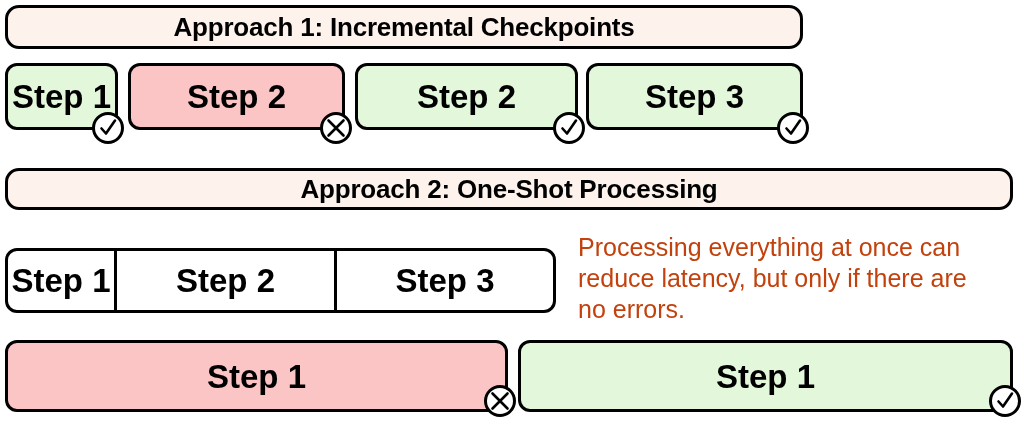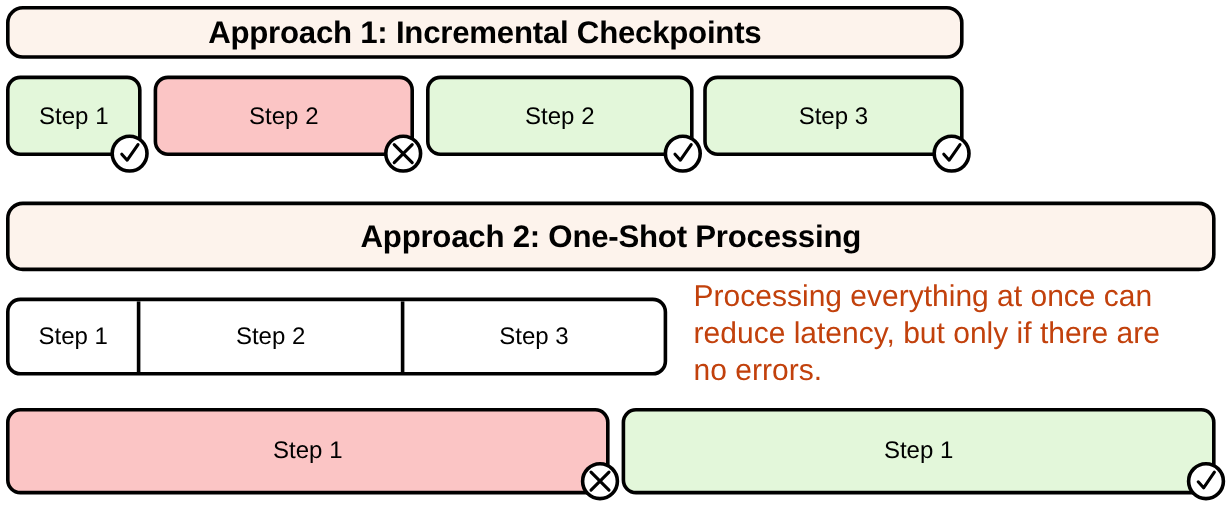--- a/index.html
+++ b/index.html
@@ -37,23 +37,24 @@
     background: #fdf3ec;
     border-radius: 14px;
     font-weight: bold;
     letter-spacing: -0.2px;
   }
 
   .fill-green { background: #e3f7da; }
   .fill-red   { background: #fbc5c5; }
 
   .step-label {
-    font-size: 20px;
+    font-size: 33px;
     line-height: 1;
     white-space: nowrap;
+    font-weight: bold;
   }
 
   .title-label {
     font-size: 26px;
     line-height: 1;
     white-space: nowrap;
     font-weight: bold;
   }
 
   
@@ -143,21 +144,21 @@
       <path d="M3.5 10.5 L8 15.5 L17 2.5" stroke="#000" stroke-width="2.6" fill="none" stroke-linecap="round" stroke-linejoin="round"></path>
     </svg>
   </div>
 
   <div class="badge" style="left:777px; top:112px;">
     <svg width="20" height="20" viewBox="0 0 20 20" aria-hidden="true">
       <path d="M3.5 10.5 L8 15.5 L17 2.5" stroke="#000" stroke-width="2.6" fill="none" stroke-linecap="round" stroke-linejoin="round"></path>
     </svg>
   </div>
 
-  <div class="bar title-bar" style="left:5px; top:168px; width:1008px; height:58px;">
+  <div class="bar title-bar" style="left:5px; top:168px; width:1008px; height:42px;">
     <span class="title-label">Approach 2: One-Shot Processing</span>
   </div>
 
   <div class="seg-box" style="left:5px; top:248px; width:551px; height:65px;">
     <div class="seg" style="width:109px;">
       <span class="step-label">Step 1</span>
     </div>
     <div class="seg" style="width:220px;">
       <span class="step-label">Step 2</span>
     </div>

